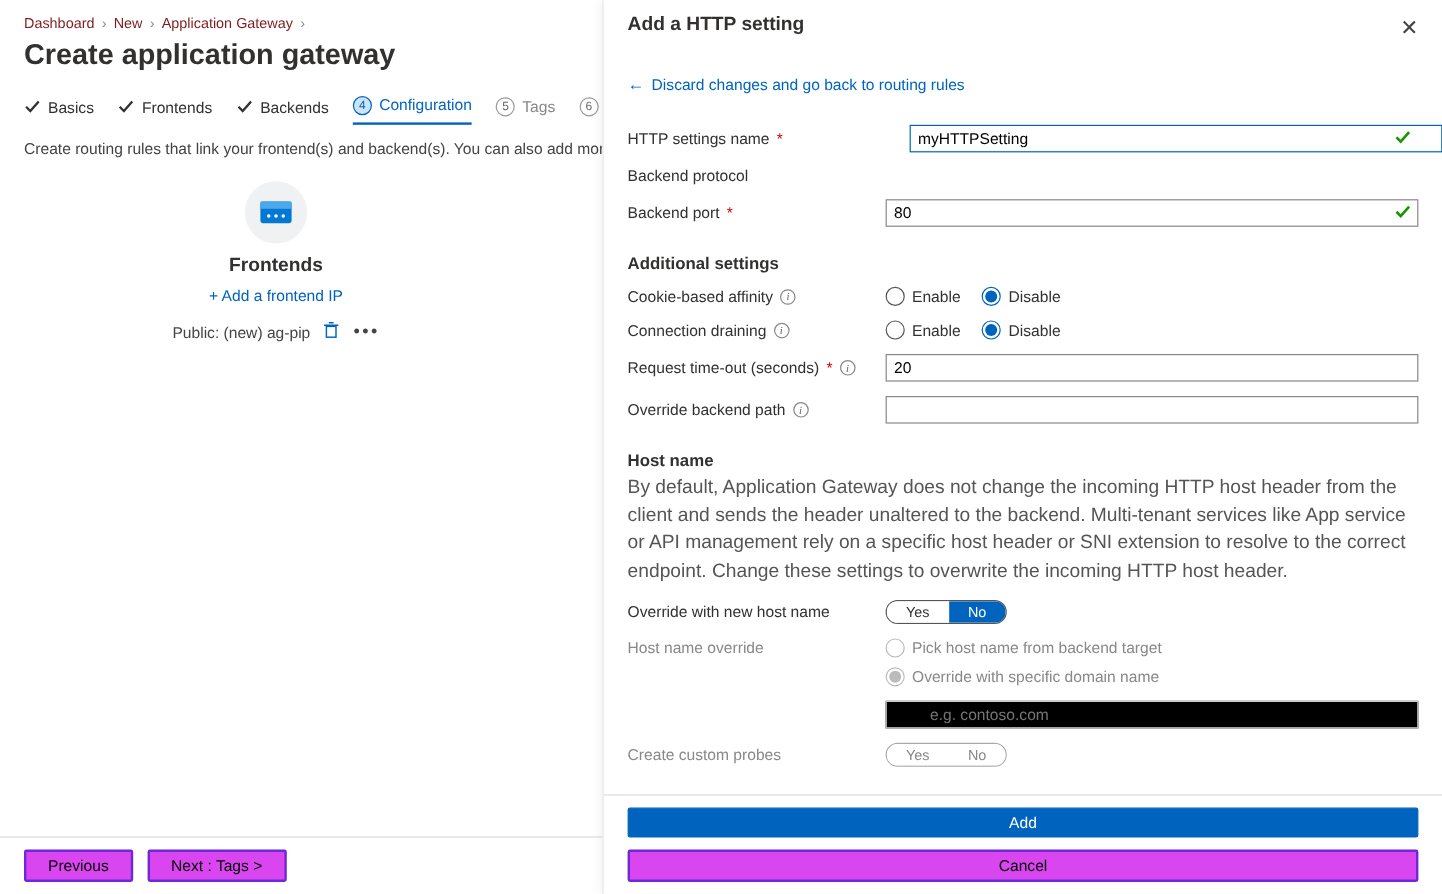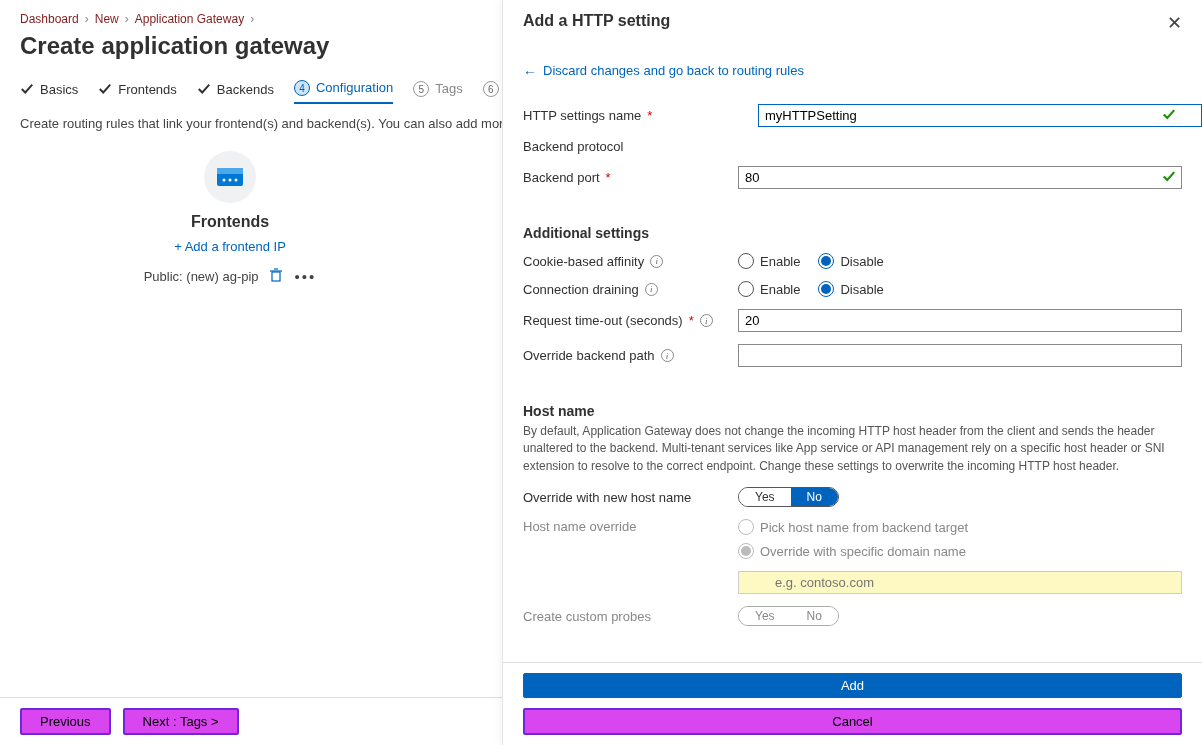--- a/index.html
+++ b/index.html
@@ -47,35 +47,35 @@
   .back-link .arrow { font-size:14px; }
 
   .form-row { display:flex; align-items:center; margin:12px 0; }
   .form-row .label { width:215px; font-size:13px; color:#323130; display:flex; align-items:center; gap:6px; }
   .form-row .label .req { color:#c00; }
   .form-row .label.disabled-lbl { color:#888; }
   .info-icon { width:13px; height:13px; border:1px solid #888; border-radius:50%; font-size:9px; display:inline-flex; align-items:center; justify-content:center; color:#666; cursor:pointer; font-style:italic; font-family:serif;}
   .form-row .control { flex:1; }
   .txt { width:100%; border:1px solid #888; padding:3px 6px; font-size:13px; font-family:inherit; }
   .txt.valid { border-color:#0064BF;margin-left:20px; }
-  .txt.disabled { background:#fef9c3; color:#888; border-color:#ccc;padding-left:36px; }
+  .txt.disabled { background:#000000; color:#888; border-color:#ccc;padding-left:36px; }
   .valid-wrap { position:relative; }
   .valid-wrap .ok { position:absolute; right:6px; top:50%; transform:translateY(-50%); color:#169600; }
 
   .radio-group { display:flex; gap:18px; align-items:center; }
   .radio { display:inline-flex; align-items:center; gap:6px; cursor:pointer; }
   .radio .dot { width:16px; height:16px; border:1px solid #555; border-radius:50%; display:inline-flex; align-items:center; justify-content:center; }
   .radio.selected .dot { border-color:#0064BF; }
   .radio.selected .dot::after { content:""; width:10px; height:10px; background:#0064BF; border-radius:50%; }
   .radio.disabled .dot { border-color:#bbb; }
   .radio.disabled.selected .dot::after { background:#bbb; }
   .radio.disabled { color:#888; cursor:default; }
 
-  .section-title { font-weight:600; font-size:14px; margin-top:36px; margin-bottom:4px; }
-  .section-desc { font-size:12px; color:#555; margin:4px 0 10px 0; line-height:1.45; }
+  .section-title { font-weight:600; font-size:14px; margin-top:22px; margin-bottom:4px; }
+  .section-desc { font-size:16px; color:#555; margin:4px 0 10px 0; line-height:1.45; }
 
   .toggle { display:inline-flex; border:1px solid #555; border-radius:12px; overflow:hidden; font-size:12px; }
   .toggle .seg { padding:2px 16px; cursor:pointer; background:#fff; color:#323130; }
   .toggle .seg.active { background:#0064BF; color:#fff; }
   .toggle.disabled { border-color:#aaa; }
   .toggle.disabled .seg { color:#888; cursor:default; }
 
   .panel-footer { border-top:1px solid #ddd; padding:10px 20px; display:flex; gap:10px;flex-direction:column; }
   .btn-primary { background:#0064BF; color:#fff; border:1px solid #0064BF; padding:4px 28px; font-size:13px; cursor:pointer; border-radius:2px; }
 

